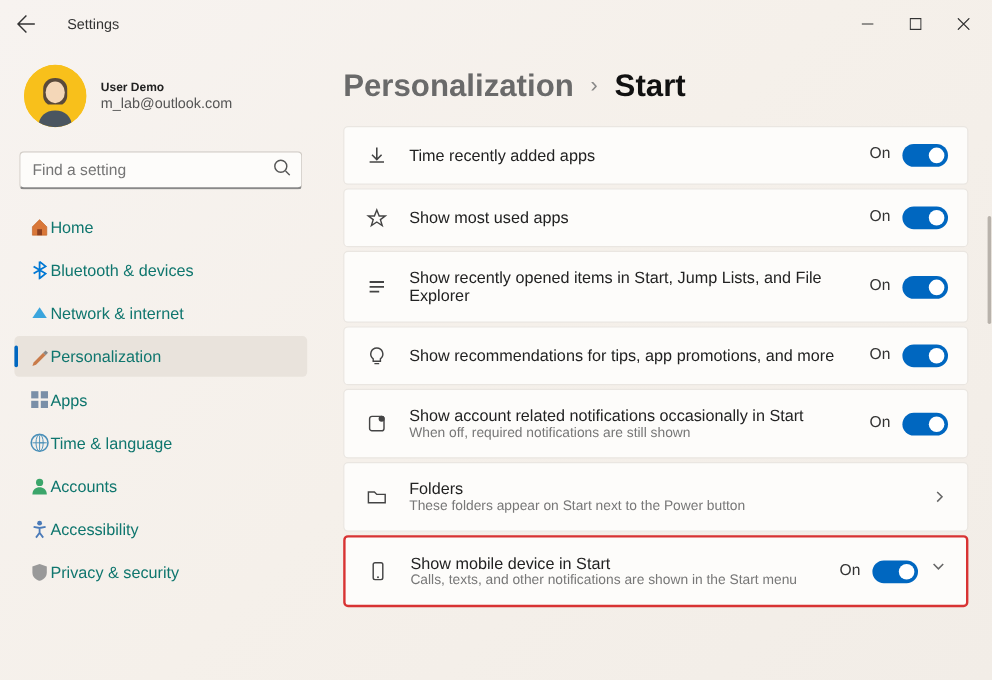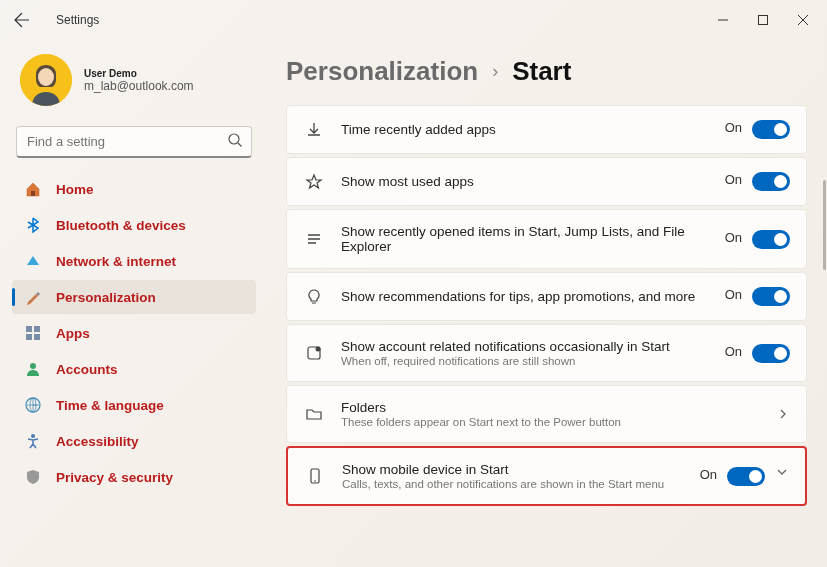--- a/index.html
+++ b/index.html
@@ -19,21 +19,21 @@
     .avatar { width: 52px; height: 52px; border-radius: 50%; background: #f8c01b; display: flex; align-items: center; justify-content: center; overflow: hidden; }
     .user-info { display: flex; flex-direction: column; }
     .user-name { font-size: 10px; font-weight: 600; color: #222; }
     .user-email { font-size: 12px; color: #555; }
     
     .search-wrap { position: relative; margin: 6px 4px 14px 4px; border-radius: 12px; }
     .search-input { width: 100%; height: 32px; border: 1px solid #d0cbc5; border-bottom: 2px solid #888; border-radius: 4px; padding: 0 34px 0 10px; font-size: 13px; background: #fdfcfa; outline: none; }
     .search-icon-wrap { position: absolute; right: 10px; top: 50%; transform: translateY(-50%); color: #555; }
     
     .nav-list { display: flex; flex-direction: column; gap: 2px; }
-    .nav-item { display: flex; align-items: center; gap: 14px; padding: 8px 12px; border-radius: 4px; cursor: pointer; font-size: 13.5px; color: #b91c1c; position: relative; font-weight: bold; }
+    .nav-item { display: flex; align-items: center; padding: 8px 12px; border-radius: 4px; cursor: pointer; font-size: 13.5px; color: #0f766e; position: relative; }
     .nav-item.active { background: #e9e3dc; }
     .nav-item.active::before { content: ''; position: absolute; left: 0; top: 8px; bottom: 8px; width: 3px; background: #0067c0; border-radius: 2px; }
     .nav-icon { width: 18px; height: 18px; display: flex; align-items: center; justify-content: center; }
     
     .content { flex: 1; padding: 16px 20px 0 18px; overflow-y: auto; }
     .breadcrumb { display: flex; align-items: center; gap: 14px; margin-bottom: 18px; }
     .bc-parent { font-size: 26px; color: #6a6a6a; font-weight: 600; }
     .bc-sep { font-size: 18px; color: #888; }
     .bc-current { font-size: 26px; color: #111; font-weight: 600; }
     
@@ -150,35 +150,35 @@
               <rect x="9" y="1" width="6" height="6" fill="#7a8fa8"></rect>
               <rect x="1" y="9" width="6" height="6" fill="#7a8fa8"></rect>
               <rect x="9" y="9" width="6" height="6" fill="#7a8fa8"></rect>
             </svg>
           </span>
         <span>Apps</span>
       </div>
       <div class="nav-item">
         <span class="nav-icon">
             <svg width="16" height="16" viewBox="0 0 16 16">
-              <circle cx="8" cy="5" r="3" fill="#3ba56a"></circle>
-              <path d="M2 15c0-4 3-6 6-6s6 2 6 6z" fill="#3ba56a"></path>
-            </svg>
-          </span>
-        <span>Accounts</span>
-      </div>
-      <div class="nav-item">
-        <span class="nav-icon">
-            <svg width="16" height="16" viewBox="0 0 16 16">
               <circle cx="8" cy="8" r="7" fill="none" stroke="#4a8fb8" stroke-width="1.3"></circle>
               <path d="M8 8h4M8 2v12M2 8h12" stroke="#4a8fb8" stroke-width="0.8"></path>
               <ellipse cx="8" cy="8" rx="3" ry="7" fill="none" stroke="#4a8fb8" stroke-width="0.8"></ellipse>
             </svg>
           </span>
         <span>Time &amp; language</span>
+      </div>
+      <div class="nav-item">
+        <span class="nav-icon">
+            <svg width="16" height="16" viewBox="0 0 16 16">
+              <circle cx="8" cy="5" r="3" fill="#3ba56a"></circle>
+              <path d="M2 15c0-4 3-6 6-6s6 2 6 6z" fill="#3ba56a"></path>
+            </svg>
+          </span>
+        <span>Accounts</span>
       </div>
       <div class="nav-item">
         <span class="nav-icon">
             <svg width="16" height="16" viewBox="0 0 16 16">
               <circle cx="8" cy="3" r="2" fill="#4a7ab8"></circle>
               <path d="M3 6l5 1 5-1M8 7v4l-3 4M8 11l3 4" stroke="#4a7ab8" stroke-width="1.5" fill="none"></path>
             </svg>
           </span>
         <span>Accessibility</span>
       </div>

